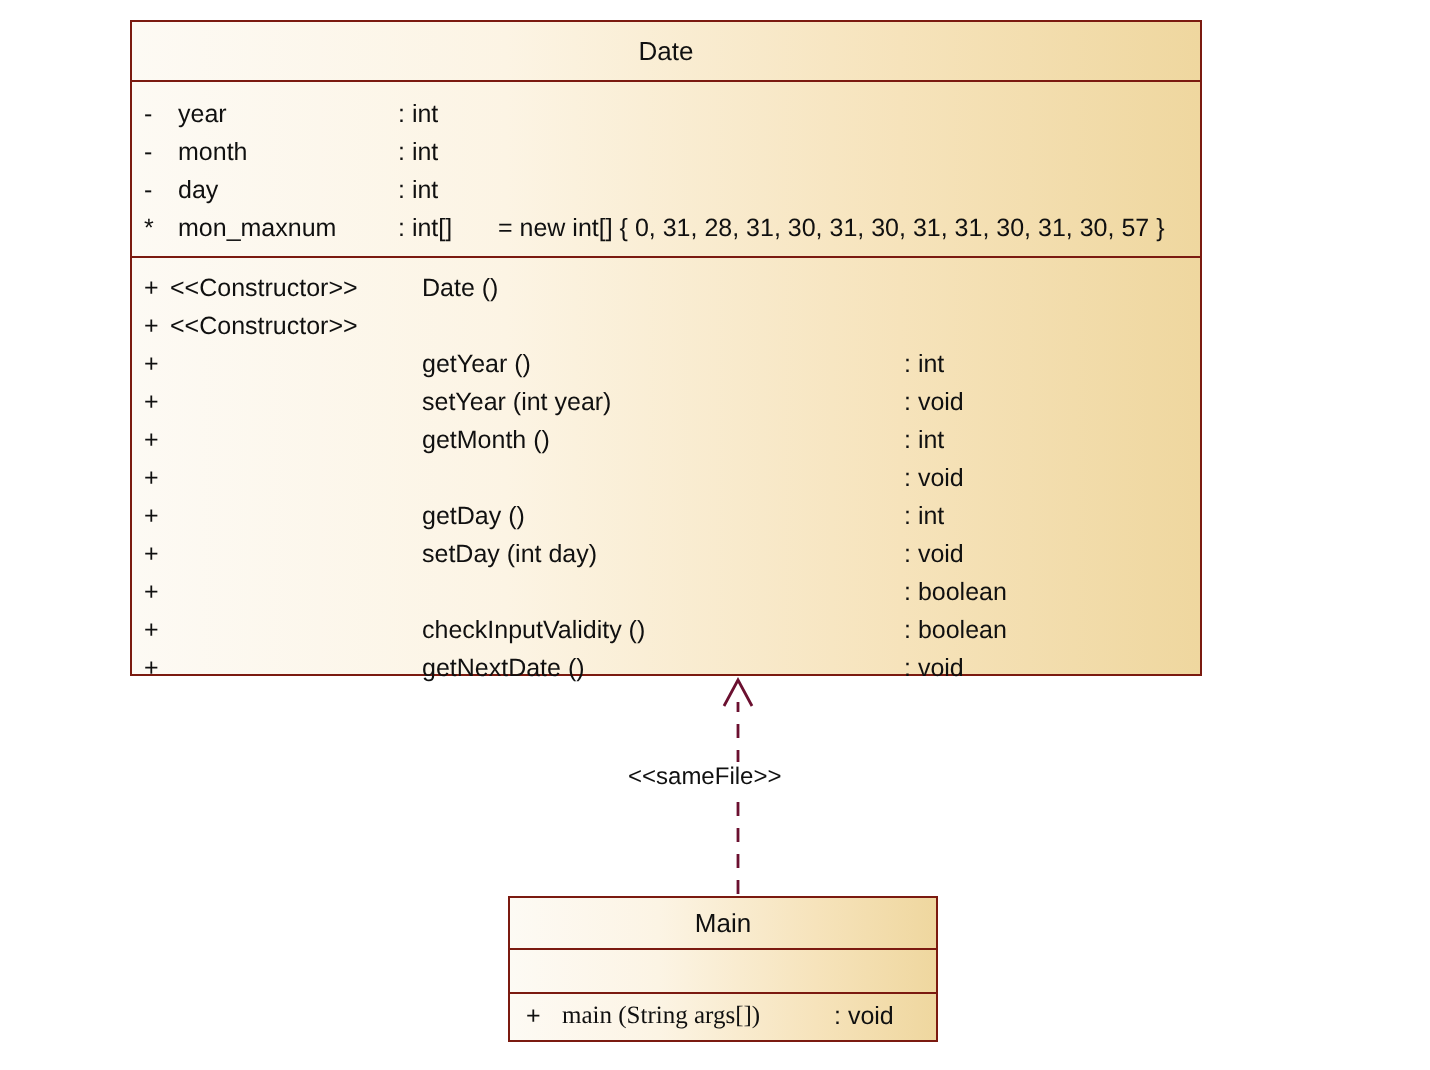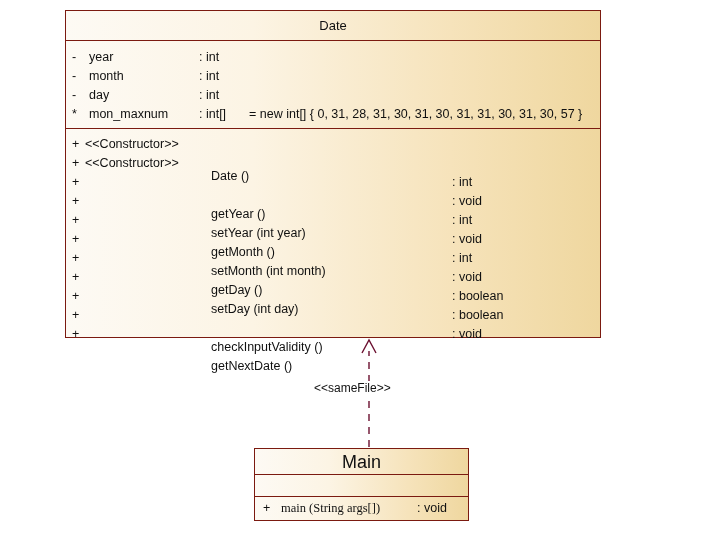--- a/index.html
+++ b/index.html
@@ -65,31 +65,31 @@
   #date-attributes  { padding: 6px 0 5px 0; }
   #date-operations  { padding: 5px 0 6px 0; }
 
   .date-vis   { left: 6px; }
   .date-name  { left: 23px; }
   .date-type  { left: 133px; }
   .date-value { left: 183px; }
 
   .op-vis     { left: 6px; }
   .op-stereo  { left: 19px; }
-  .op-name    { left: 145px; margin-top: 32px; }
+  .op-name    { left: 145px; }
   .op-ret     { left: 386px; }
 
   
   #main-class {
     left: 254px;
     top: 448px;
     width: 215px;
     height: 73px;
   }
-  #main-title      { height: 25px; font-size: 18px; }
+  #main-title      { height: 25px; font-size: 13px; }
   #main-attributes { height: 22px; }
   #main-operations { height: 22px; }
 
   .main-vis  { left: 8px; }
   .main-name { left: 26px; font-family: Liberation Serif, serif; }
   .main-ret  { left: 162px; }
 
   
   #dependency {
     position: absolute;
@@ -160,21 +160,20 @@
         <span class="op-name">setYear (int year)</span>
         <span class="op-ret">: void</span>
       </div>
       <div class="member-row">
         <span class="op-vis">+</span>
         <span class="op-name">getMonth ()</span>
         <span class="op-ret">: int</span>
       </div>
       <div class="member-row">
         <span class="op-vis">+</span>
-        <span class="op-name">setMonth (int month)</span>
         <span class="op-ret">: void</span>
       </div>
       <div class="member-row">
         <span class="op-vis">+</span>
         <span class="op-name">getDay ()</span>
         <span class="op-ret">: int</span>
       </div>
       <div class="member-row">
         <span class="op-vis">+</span>
         <span class="op-name">setDay (int day)</span>

